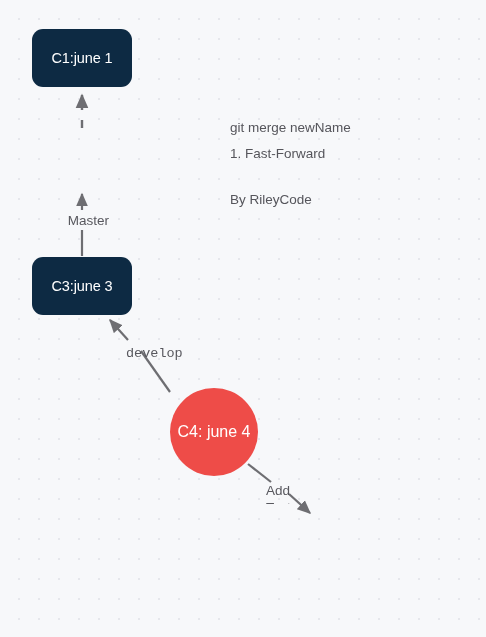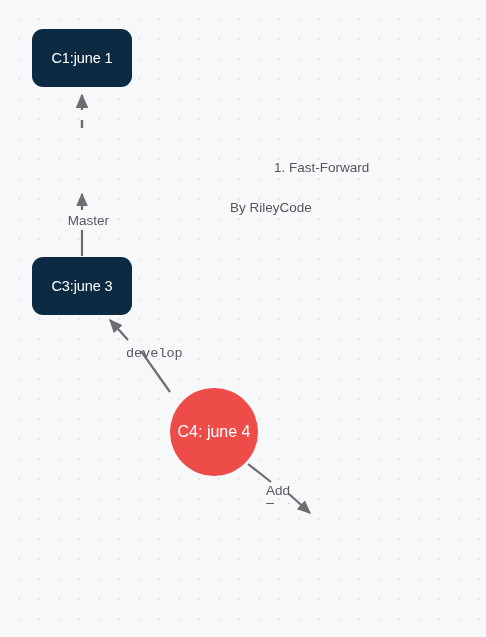--- a/index.html
+++ b/index.html
@@ -87,22 +87,22 @@
   }
 
   
   .annotation {
     position: absolute;
     color: #55555b;
     font-size: 13.5px;
     white-space: nowrap;
   }
   #ann-line-0 { left: 230px; top: 120px; }
-  #ann-line-1 { left: 230px; top: 160px; margin-left: 44px; }
-  #ann-line-2 { left: 230px; top: 200px; }
+  #ann-line-1 { left: 230px; top: 146px; }
+  #ann-line-2 { left: 230px; top: 192px; }
 </style>
 </head>
 <body>
 
 <div id="canvas">
 
   <svg id="edge-layer" viewBox="0 0 486 637" width="486" height="637">
     <defs>
       <marker id="arrowhead" markerWidth="7" markerHeight="7" refX="5.6" refY="3" orient="auto" markerUnits="strokeWidth">
         <path d="M0,0.3 L6.2,3 L0,5.7 z" fill="#6e6e72"></path>
@@ -143,16 +143,17 @@
     <span>C4: june 4</span>
   </div>
 
 
   <div class="edge-label" id="label-master">Master</div>
 
   <div class="edge-label" id="label-develop">develop</div>
 
   <div class="edge-label" id="label-addtext">Add Text</div>
 
+  <div class="annotation" id="ann-line-0">git merge newName</div>
   <div class="annotation" id="ann-line-1">1. Fast-Forward</div>
   <div class="annotation" id="ann-line-2">By RileyCode</div>
 
 </div>
 
 </body></html>

